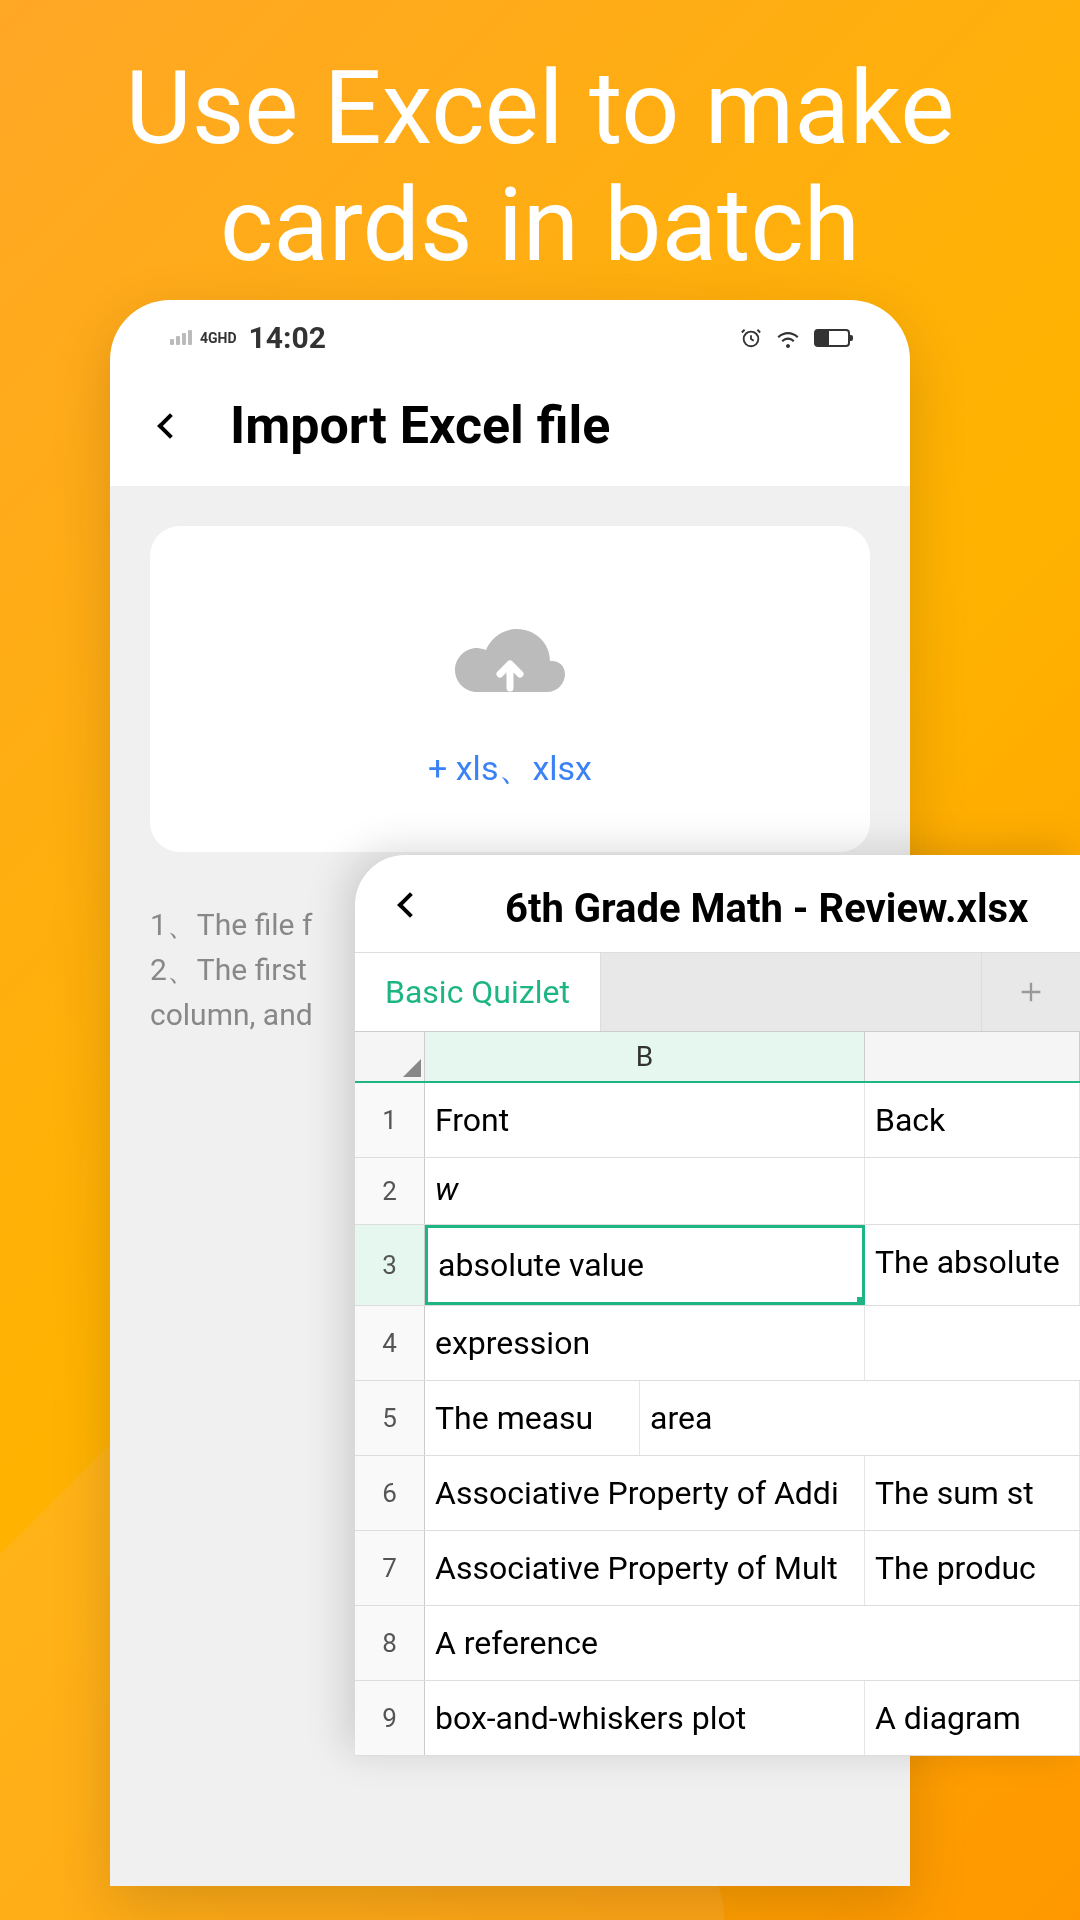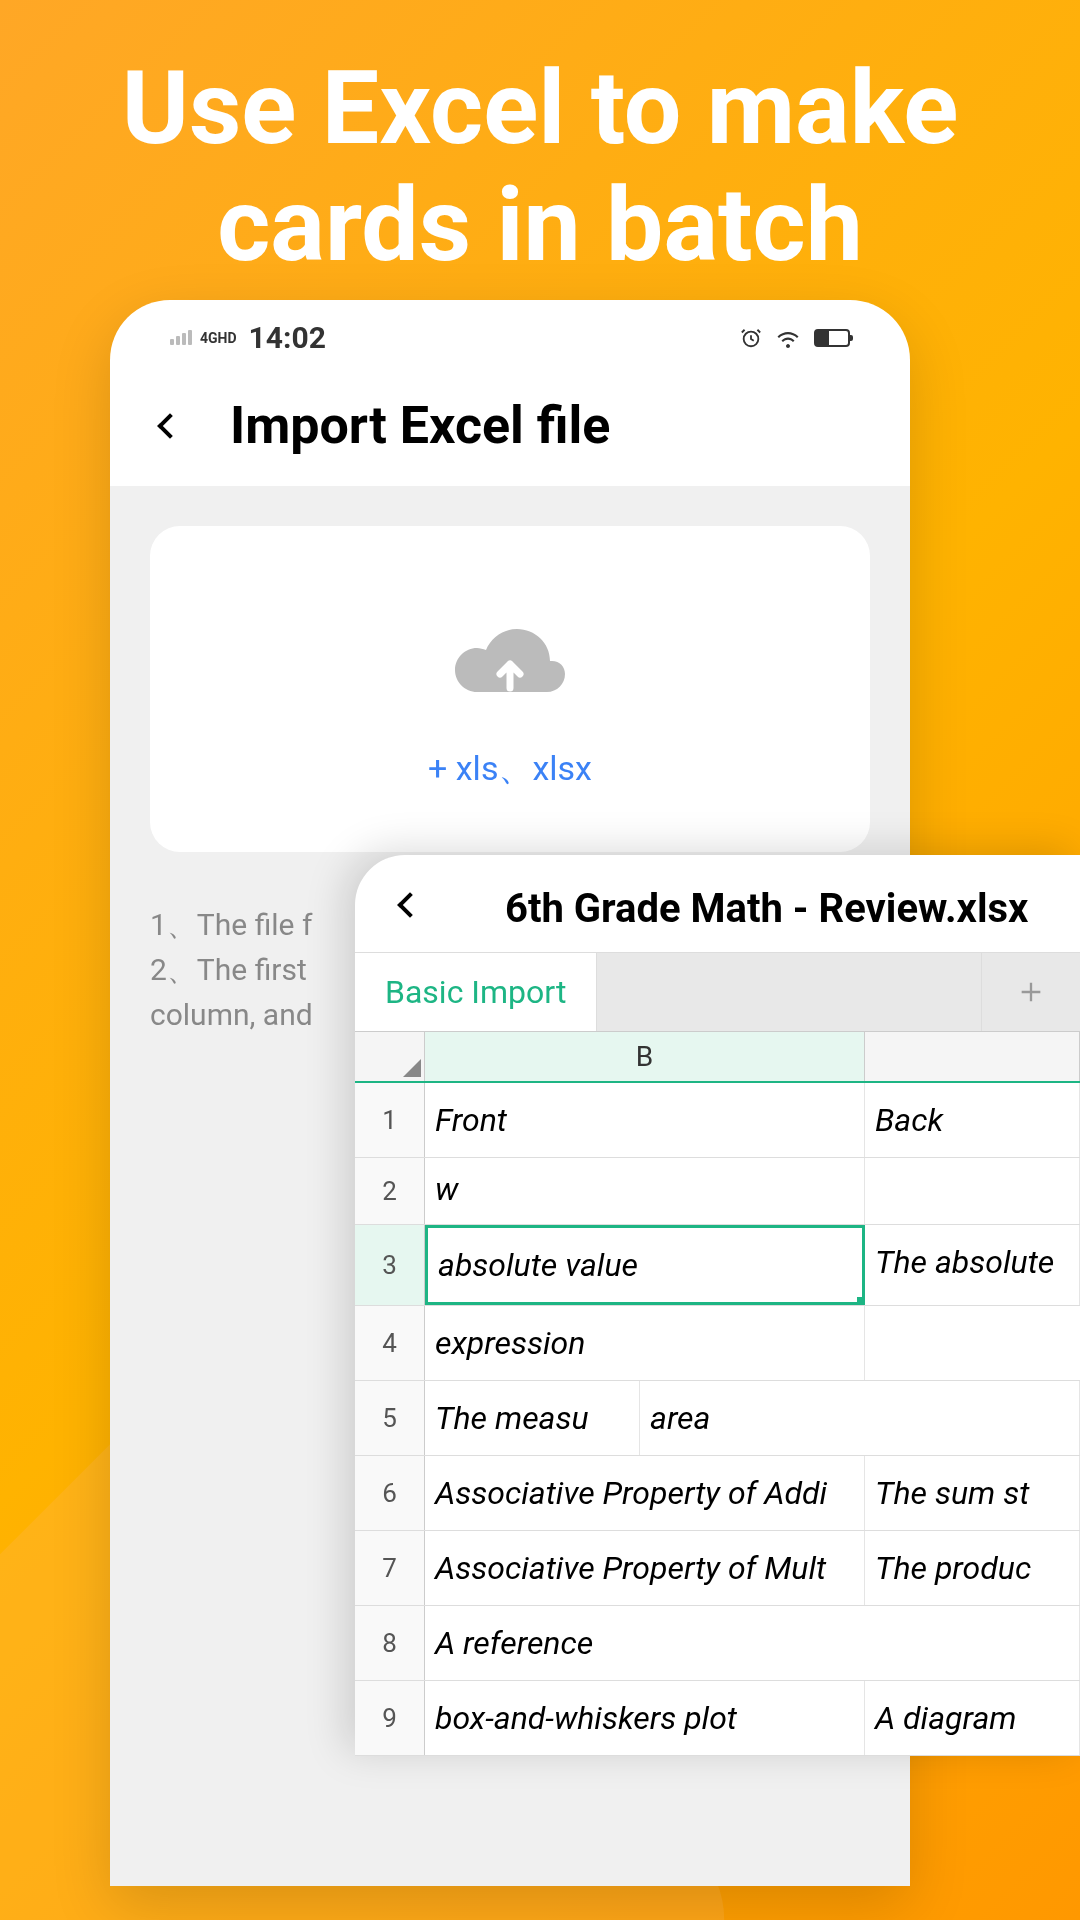--- a/index.html
+++ b/index.html
@@ -24,21 +24,21 @@
       background: rgba(255, 183, 77, 0.3);
       border-radius: 100px;
       transform: rotate(45deg);
       bottom: -400px;
       left: -200px;
     }
     
     .hero-title {
       color: white;
       font-size: 102px;
-      font-weight: 700;
+      font-weight: 400;
       text-align: center;
       padding: 50px 40px 40px;
       line-height: 1.15;
     }
     
     .phone-frame {
       position: absolute;
       top: 300px;
       left: 110px;
       width: 800px;
@@ -304,21 +304,20 @@
       justify-content: center;
     }
     
     .cell {
       padding: 18px 10px;
       font-size: 32px;
       color: #000;
       border-right: 1px solid #e5e5e5;
       white-space: nowrap;
       overflow: hidden;
-      font-style: italic;
     }
     
     .cell-b {
       width: 440px;
     }
     
     .cell-c {
       flex: 1;
     }
     
@@ -410,21 +409,21 @@
 
 <div class="spreadsheet-overlay">
   <div class="sheet-header">
     <div class="back-btn">
       <div class="chevron-left"></div>
     </div>
     <div class="sheet-title">6th Grade Math - Review.xlsx</div>
   </div>
 
   <div class="sheet-tabs">
-    <div class="sheet-tab">Basic Import</div>
+    <div class="sheet-tab">Basic Quizlet</div>
     <div class="sheet-tab-empty"></div>
     <div class="sheet-tab-add">
       <svg width="28" height="28" viewBox="0 0 24 24">
         <path d="M12 4v16M4 12h16" stroke="#999" stroke-width="2"></path>
       </svg>
     </div>
   </div>
 
   <div class="spreadsheet-grid">
     <div class="column-headers">

